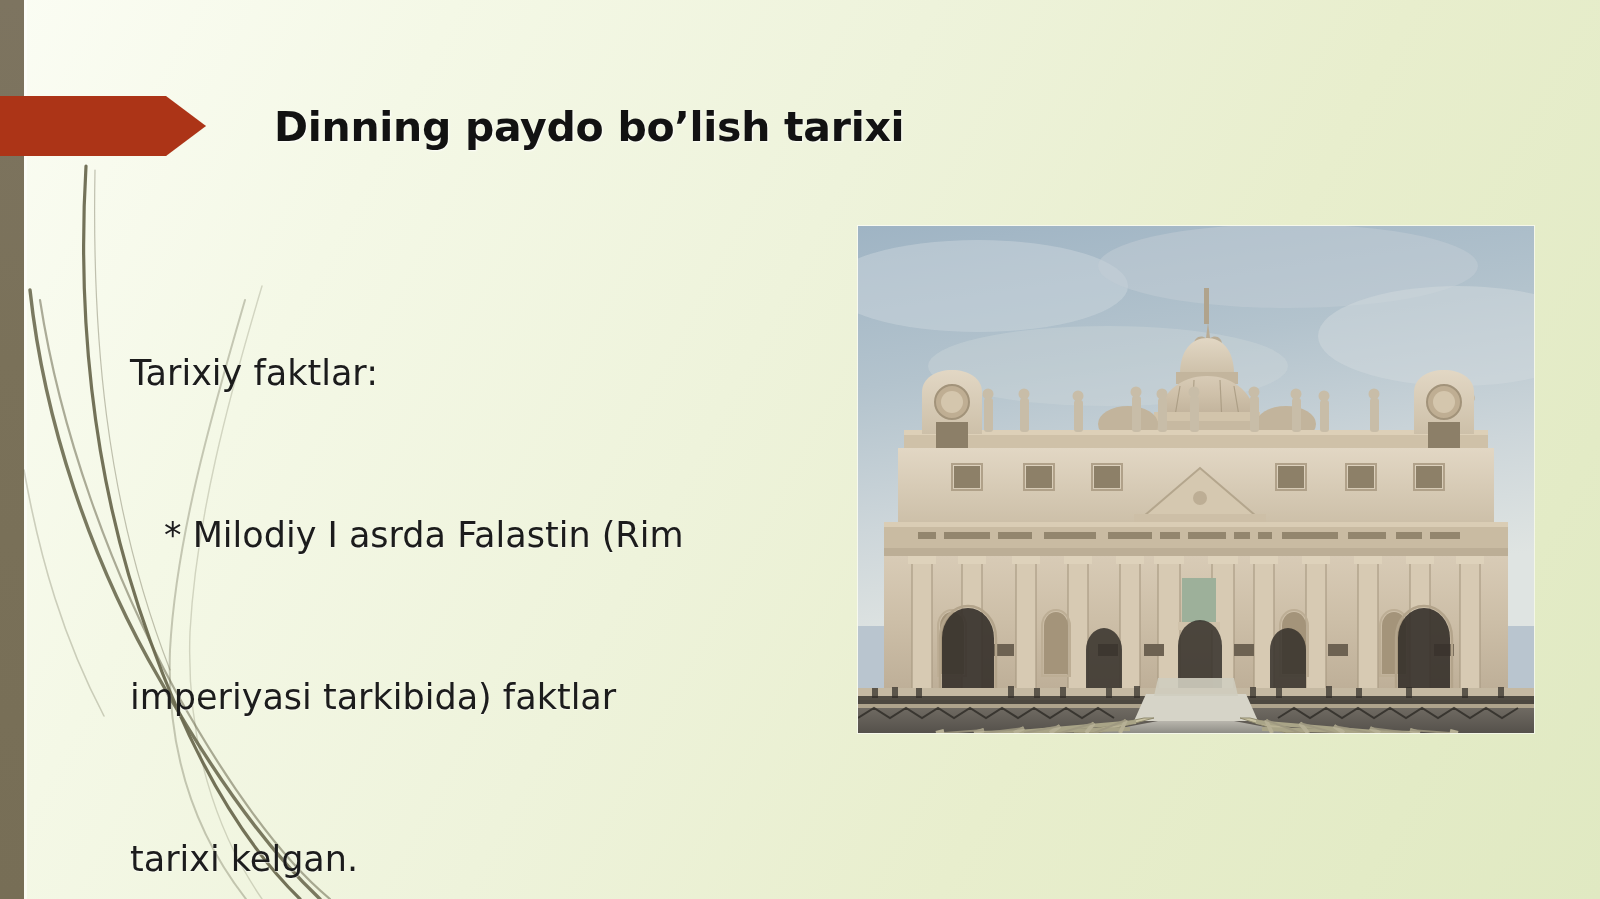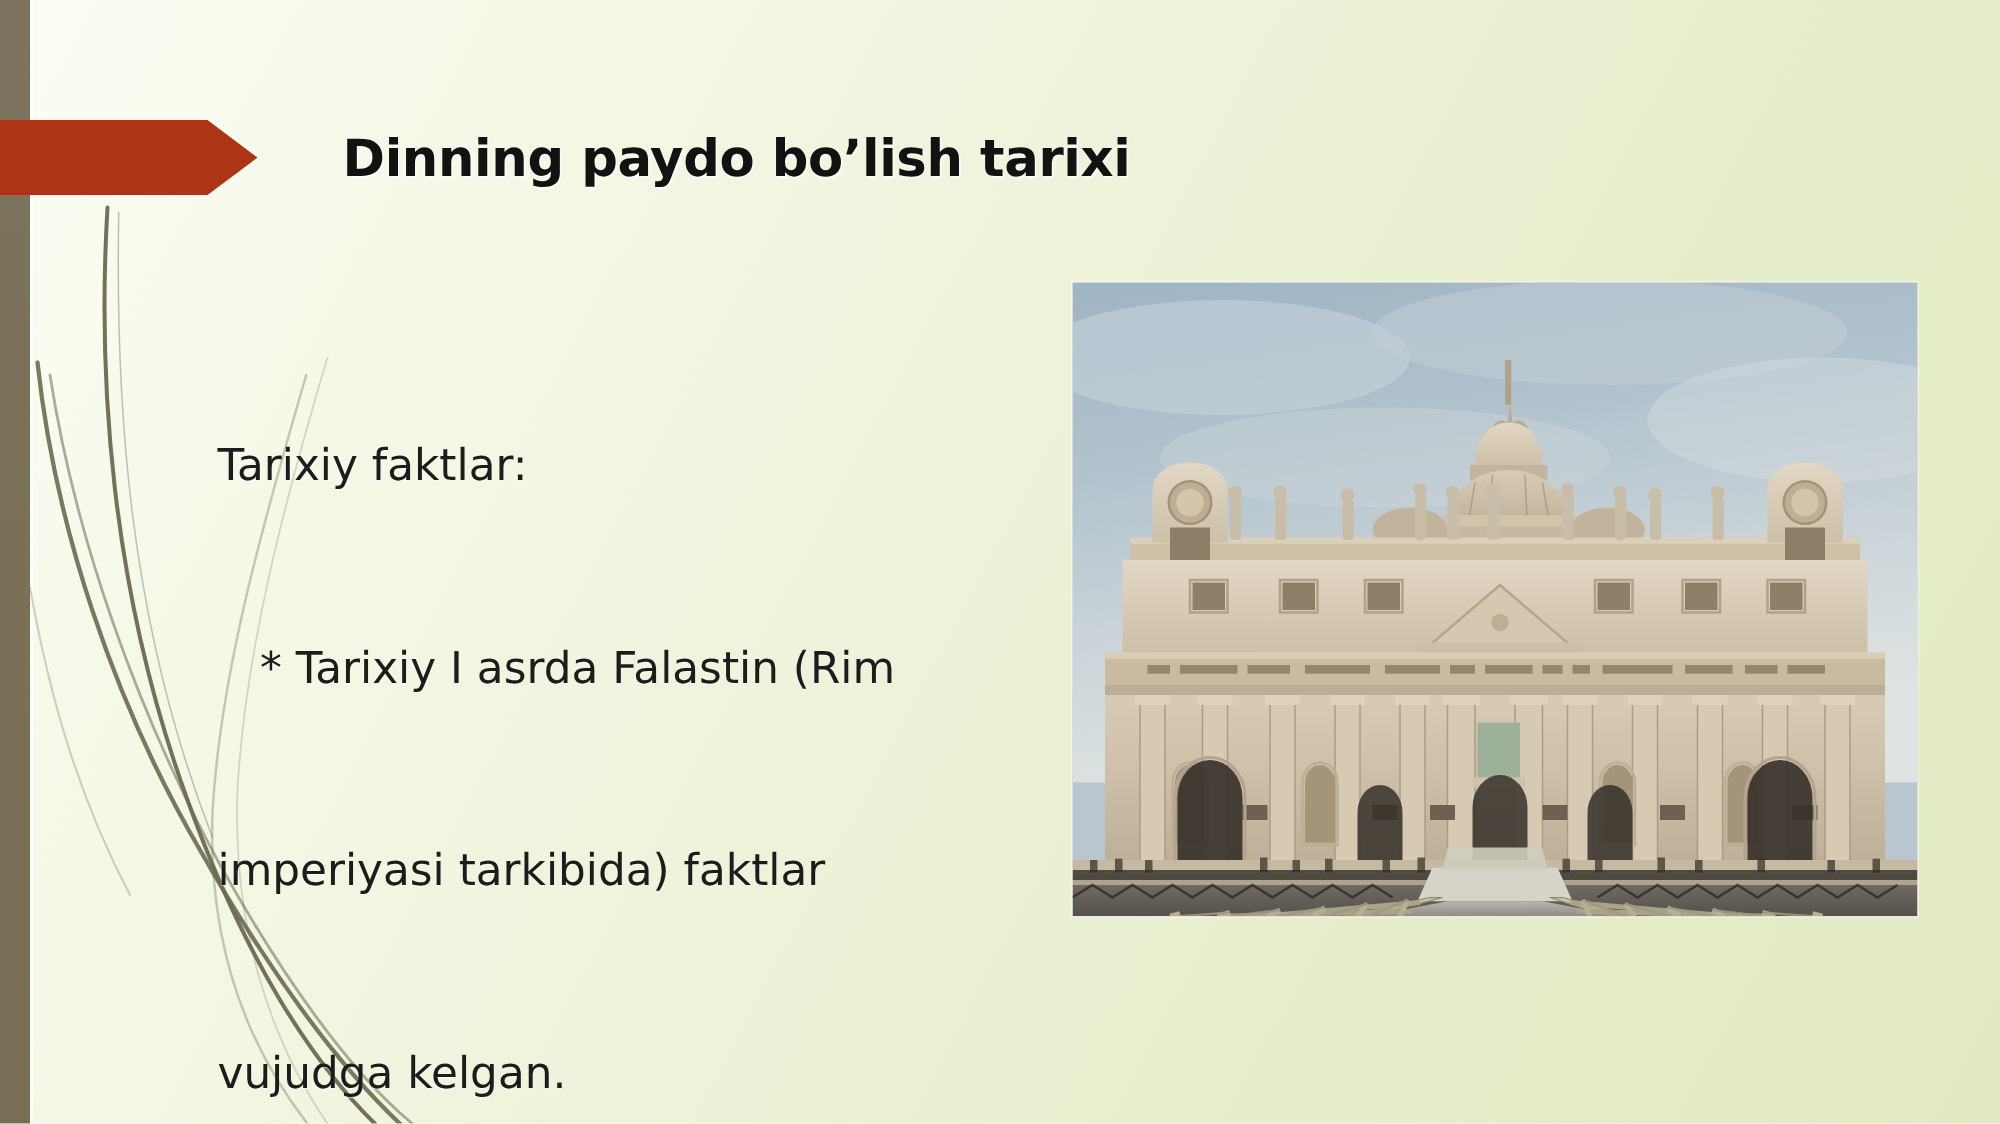--- a/index.html
+++ b/index.html
@@ -91,21 +91,21 @@
     left: 130px;
     top: 238px;
     width: 700px;
     font-family: "DejaVu Sans", sans-serif;
     font-size: 35px;
     line-height: 54px;
     color: #1c1c1c;
     white-space: pre-wrap;
     text-shadow: 0 1px 1px rgba(255,255,255,0.6);
   }
-  .body-text .line { display: block; margin-left: 44px; }
+  .body-text .line { display: block; }
   .body-text .line.indent { padding-left: 34px; }
 
   
   .photo {
     position: absolute;
     left: 858px;
     top: 226px;
     width: 676px;
     height: 507px;
     overflow: hidden;
@@ -133,23 +133,23 @@
       <path d="M95,170 C92,330 104,500 170,670" stroke-width="1.2" opacity="0.4"></path>
     </g>
   </svg>
 
   <div class="banner"></div>
 
   <div class="title">Dinning paydo bo’lish tarixi</div>
 
   <div class="body-text">
     <span class="line">Tarixiy faktlar:</span>
-    <span class="line indent">* Tarixiy I asrda Falastin (Rim</span>
+    <span class="line indent">* Milodiy I asrda Falastin (Rim</span>
     <span class="line">imperiyasi tarkibida) faktlar</span>
-    <span class="line">vujudga kelgan.</span>
+    <span class="line">tarixi kelgan.</span>
     
     
     
     
     
     
   </div>
 
   <div class="photo">
     <svg viewBox="0 0 676 507" preserveAspectRatio="none" role="img">

